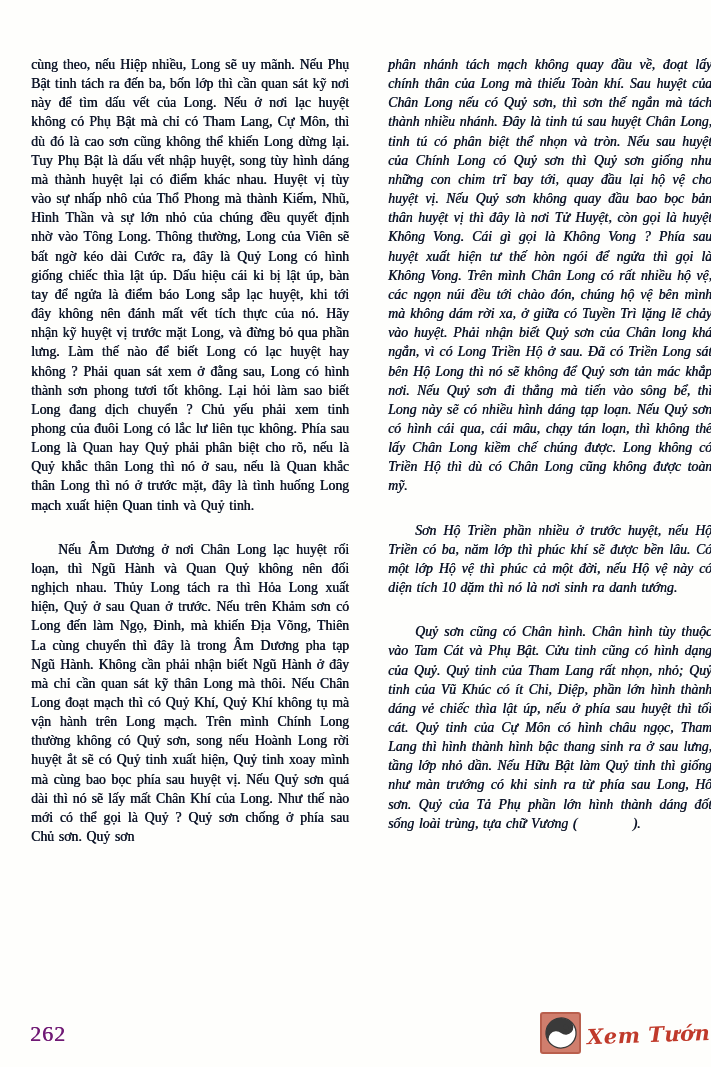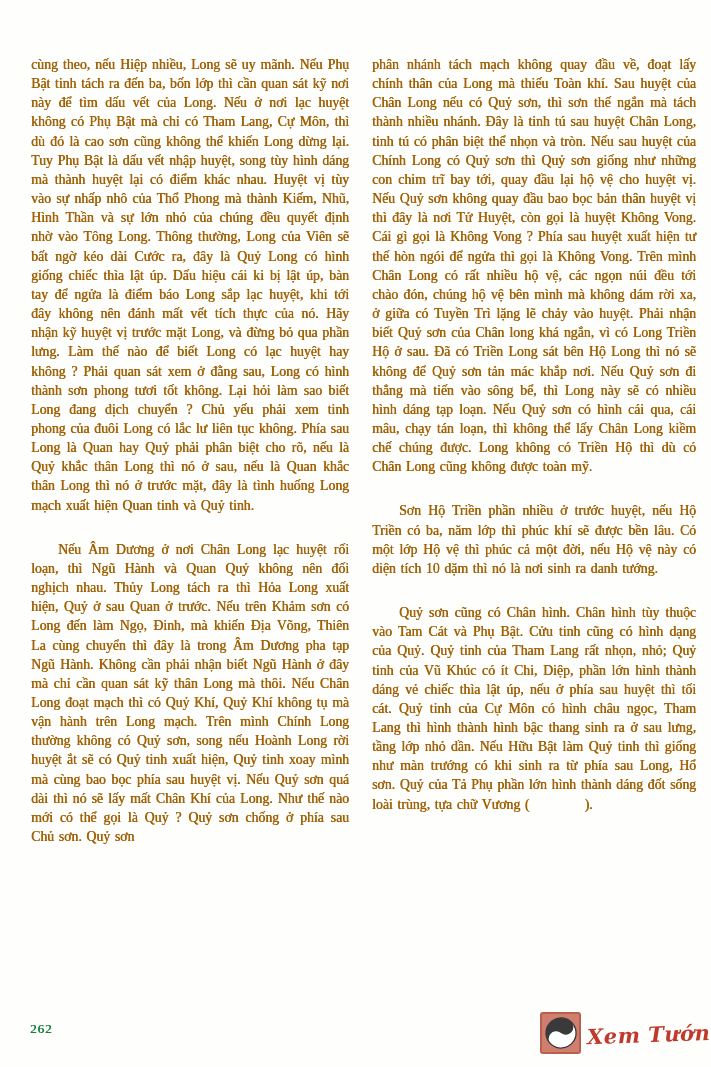--- a/index.html
+++ b/index.html
@@ -10,44 +10,44 @@
     overflow: hidden;
   }
   .page {
     position: relative;
     width: 711px; height: 1067px;
     background: #fefefc;
   }
   .text-col {
     position: absolute;
     top: 55px;
-    color: #a16207;
+    color: #0f172a;
   }
   .text-col.left  { left: 31px;  width: 318px; }
-  .text-col.right { left: 372px; width: 324px; }
+  .text-col.right { left: 388px; width: 324px; font-style: italic; }
   .text-col p {
     margin: 0;
     font-size: 13.8px;
     line-height: 19.15px;
     text-align: justify;
     text-justify: inter-word;
     
     text-shadow: 0.45px 0 0 currentColor;
     word-spacing: 1.2px;
   }
   .text-col p.indent {
     text-indent: 27px;
     margin-top: 25px;
   }
   .page-number {
     position: absolute;
     left: 30px; top: 1021px;
-    font-size: 13px;
+    font-size: 22px;
     letter-spacing: 1px;
-    color: #15803d;
+    color: #701a75;
     text-shadow: 0.4px 0 0 currentColor;
   }
   .watermark {
     position: absolute;
     left: 540px; top: 1012px;
     display: flex;
     align-items: center;
     gap: 6px;
   }
   .wm-iconbox {

